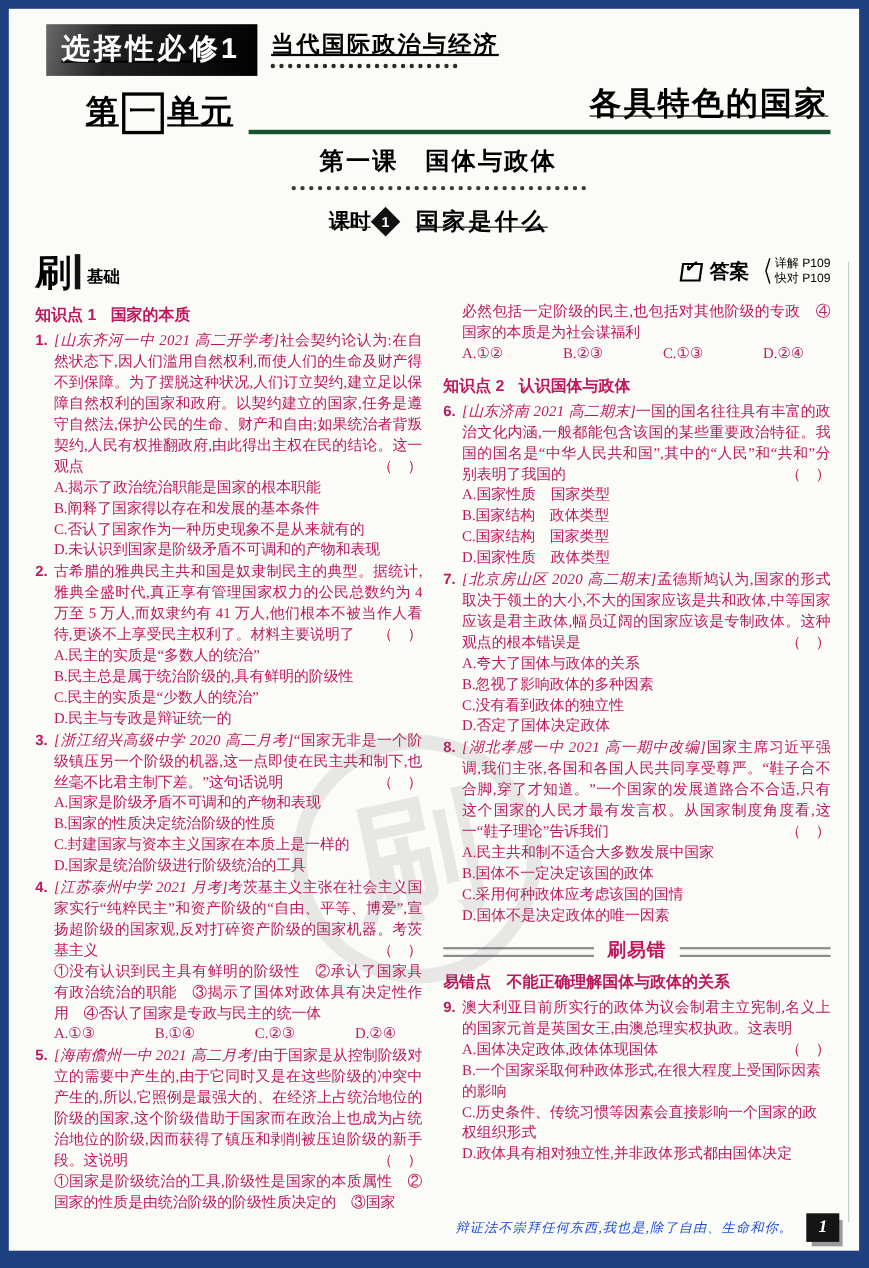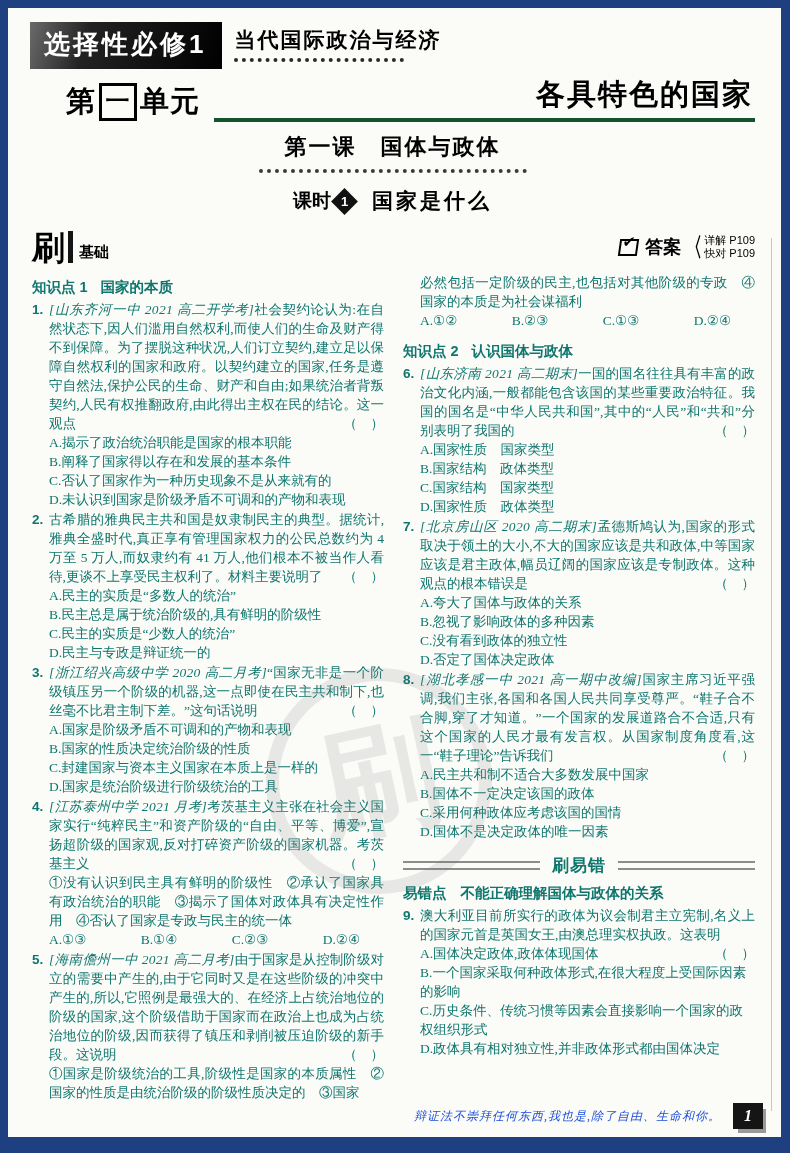--- a/index.html
+++ b/index.html
@@ -8,21 +8,21 @@
     background:#1e4080;
     font-family:"Liberation Serif","DejaVu Serif",serif;
   }
   .sheet{
     position:absolute;top:8px;left:8px;right:9px;bottom:16px;
     background:#fbfbf8;overflow:hidden;
   }
   .edge-line{position:absolute;top:230px;bottom:26px;right:9px;width:1px;background:#c8c8c2;}
 
   
-  .hdr{padding:14px 26px 0 22px;}
+  .hdr{padding:14px 26px 0 34px;text-decoration:underline;}
   .banner-row{display:flex;align-items:flex-start;}
   .book-label{
     background:linear-gradient(105deg,#6a6a6a 0%,#222 30%,#000 100%);
     color:#fff;font-family:"Liberation Sans",sans-serif;font-weight:900;
     font-size:26px;padding:5px 16px 7px 14px;letter-spacing:3px;white-space:nowrap;
   }
   .book-title-wrap{margin-left:12px;padding-top:4px;}
   .book-title{font-family:"Liberation Sans",sans-serif;font-weight:900;font-size:21px;letter-spacing:2px;}
   .dotline{width:170px;border-bottom:4px dotted #2a2a2a;margin-top:4px;}
   .unit-row{display:flex;align-items:flex-end;margin-top:6px;}
@@ -46,36 +46,36 @@
   .logo-sub{font-family:"Liberation Sans",sans-serif;font-weight:900;font-size:15px;line-height:22px;}
   .legend{margin-left:auto;display:flex;align-items:center;}
   .cb{width:15px;height:13px;border:2.5px solid #000;transform:skewX(-8deg);position:relative;display:inline-block;}
   .cb .tick{position:absolute;left:1px;top:-8px;font-size:15px;font-weight:900;font-family:"DejaVu Sans",sans-serif;}
   .legend-label{font-family:"Liberation Sans",sans-serif;font-weight:900;font-size:18px;margin:0 2px 0 7px;}
   .angle{font-family:"DejaVu Sans",sans-serif;font-size:17px;font-weight:700;transform:scaleY(1.5);display:inline-block;margin:0 2px;}
   .refs{display:flex;flex-direction:column;font-family:"Liberation Sans",sans-serif;font-weight:400;font-size:11px;line-height:13px;}
 
   
   .columns{display:flex;gap:19px;padding:4px 26px 0 24px;}
-  .col{width:353px;font-size:13.5px;line-height:19px;color:#0f766e;}
+  .col{width:353px;font-size:13.5px;line-height:19px;color:#be185d;}
   .topic{font-family:"Liberation Sans",sans-serif;font-weight:900;font-size:14.5px;margin:5px 0 3px;}
   .topic-title{margin-left:13px;}
   .q{position:relative;padding-left:17px;text-align:justify;margin:0 0 1px;}
   .q-num{position:absolute;left:0;top:0;font-weight:700;font-family:"Liberation Sans",sans-serif;font-size:13.5px;}
   .q-stem{margin:0;}
   .q-src{font-style:italic;letter-spacing:0.3px;}
   .bracket{float:right;}
   .q-items{margin:0;}
   .opts{margin:0;}
   .opt{text-align:left;}
   .opt-row{display:flex;justify-content:space-between;padding-right:24px;}
   .cont{padding-left:17px;text-align:justify;}
   .divider{display:flex;align-items:center;margin:15px 0 9px;}
   .drule{flex:1;height:5px;border-top:2px solid #8c8c8c;border-bottom:2px solid #8c8c8c;}
-  .dtitle{margin:0 12px;font-family:Liberation Serif, serif;font-weight:900;font-size:17px;letter-spacing:1px;}
+  .dtitle{margin:0 12px;font-family:Liberation Mono, monospace;font-weight:900;font-size:17px;letter-spacing:1px;}
   .err-head{font-family:"Liberation Sans",sans-serif;font-weight:900;font-size:14.5px;margin:2px 0 3px;}
   .err-title{margin-left:14px;}
 
   
   .footer{position:absolute;bottom:8px;right:18px;display:flex;align-items:center;}
   .quote{font-style:italic;font-size:12px;color:#1d4ed8;letter-spacing:1px;margin-right:12px;}
   .page-box{width:30px;height:26px;background:#151515;color:#fff;display:flex;align-items:center;justify-content:center;
     font-style:italic;font-weight:900;font-size:16px;font-family:"Liberation Serif",serif;
     box-shadow:4px 5px 0 -1px #9a9a9a;}
   .watermark{position:absolute;top:660px;left:258px;width:200px;height:200px;border:13px solid rgba(110,110,110,0.14);

